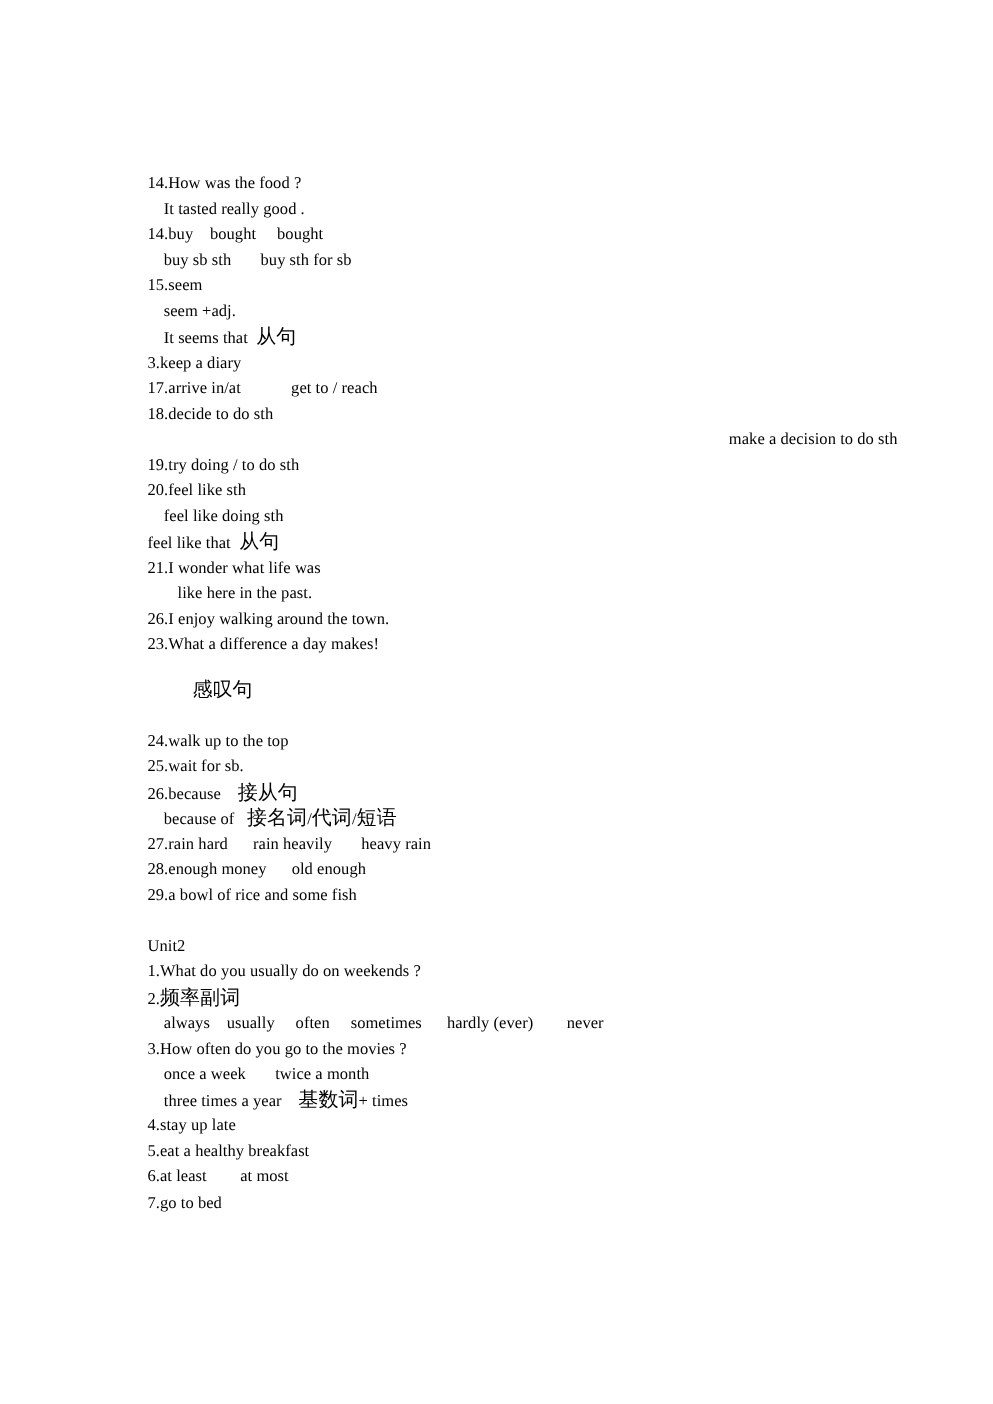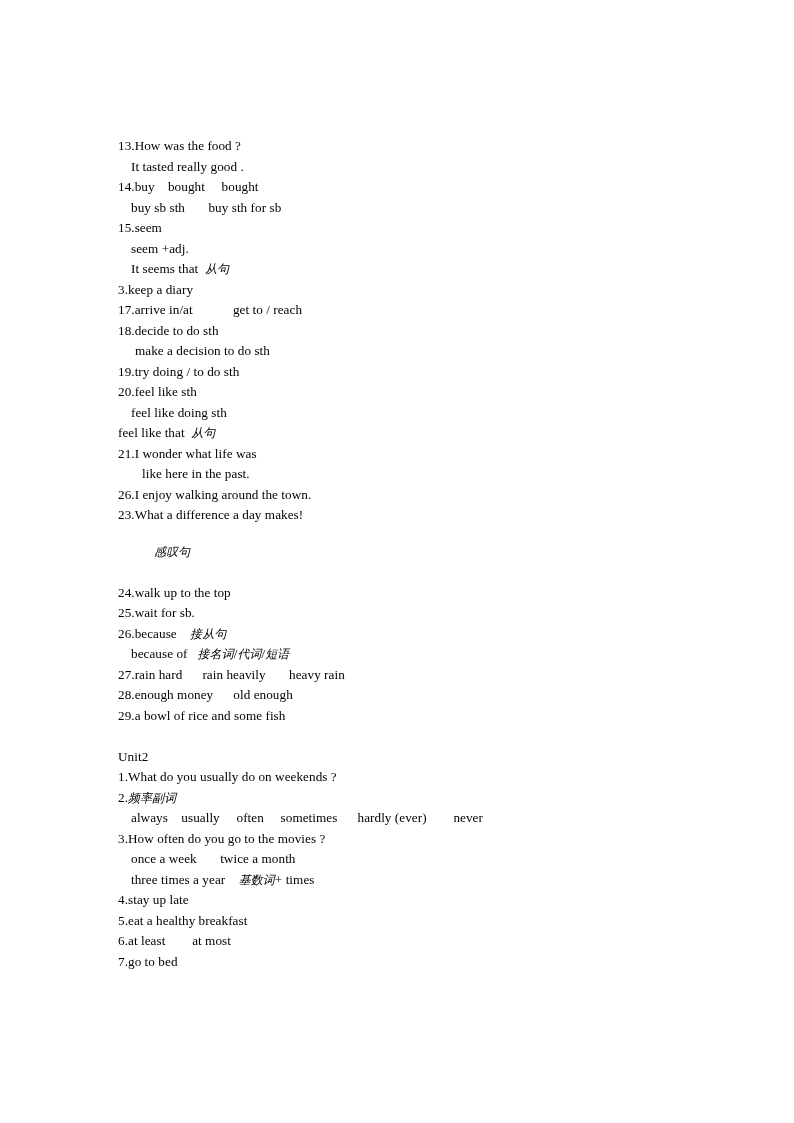--- a/index.html
+++ b/index.html
@@ -35,35 +35,34 @@
     height: 20.5px;
     white-space: pre;
     letter-spacing: 0.05px;
   }
   .blank {
     height: 20.5px;
   }
   
   .ind0 { padding-left: 0px; }
   .ind1 { padding-left: 13px; }
-  .ind2 { padding-left: 17px; }
+  .ind2 { padding-left: 17px; text-align: right; }
   .ind3 { padding-left: 24px; }
   .ind4 { padding-left: 36px; margin-top: 16px; }
   .cjk {
     font-family: "DejaVu Sans", "Liberation Sans", sans-serif;
-    font-size: 12px;
-    font-style: italic;
+    font-size: 16px;
   }
 </style>
 </head>
 <body>
 
 <div id="page">
   <div id="doc-body">
-      <div class="line ind0">13.How was the food ?</div>
+      <div class="line ind0">14.How was the food ?</div>
       <div class="line ind1">It tasted really good .</div>
       <div class="line ind0">14.buy    bought     bought</div>
       <div class="line ind1">buy sb sth       buy sth for sb</div>
       <div class="line ind0">15.seem</div>
       <div class="line ind1">seem +adj.</div>
       <div class="line ind1"><span>It seems that  </span><span class="cjk">从句</span></div>
       <div class="line ind0">3.keep a diary</div>
       <div class="line ind0">17.arrive in/at            get to / reach</div>
       <div class="line ind0">18.decide to do sth</div>
       <div class="line ind2">make a decision to do sth</div>

